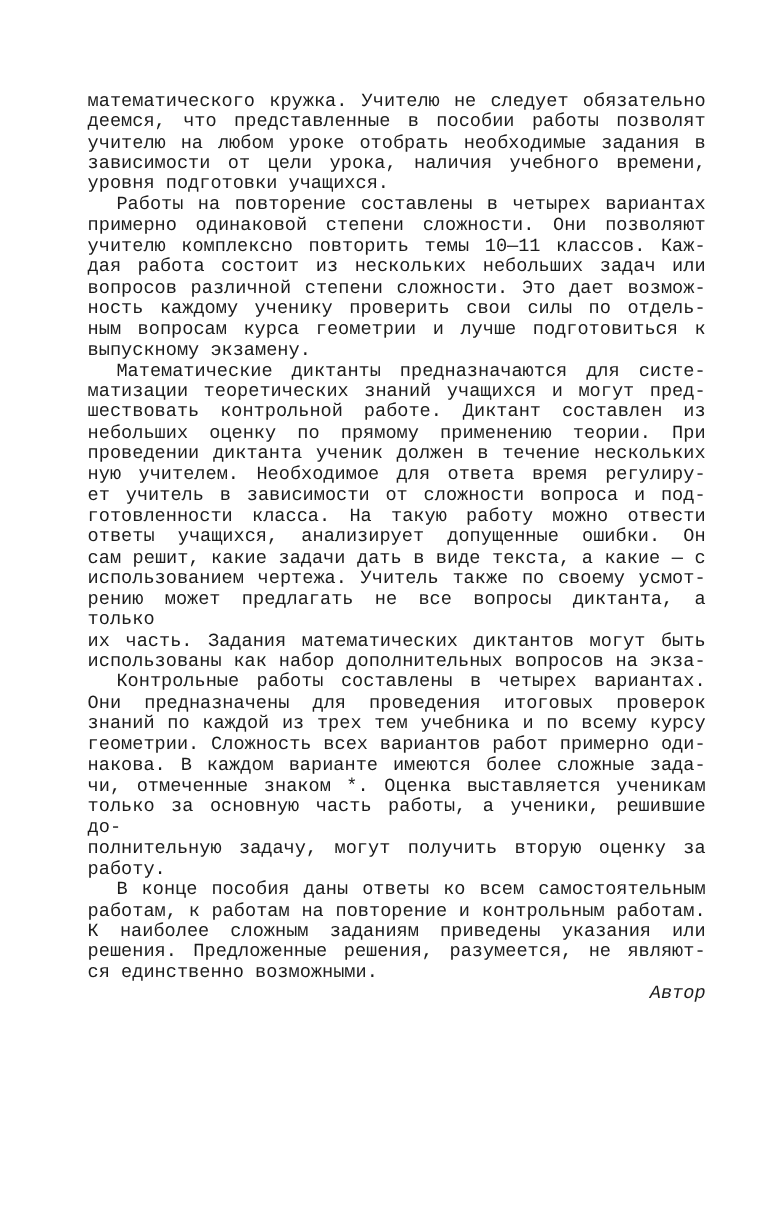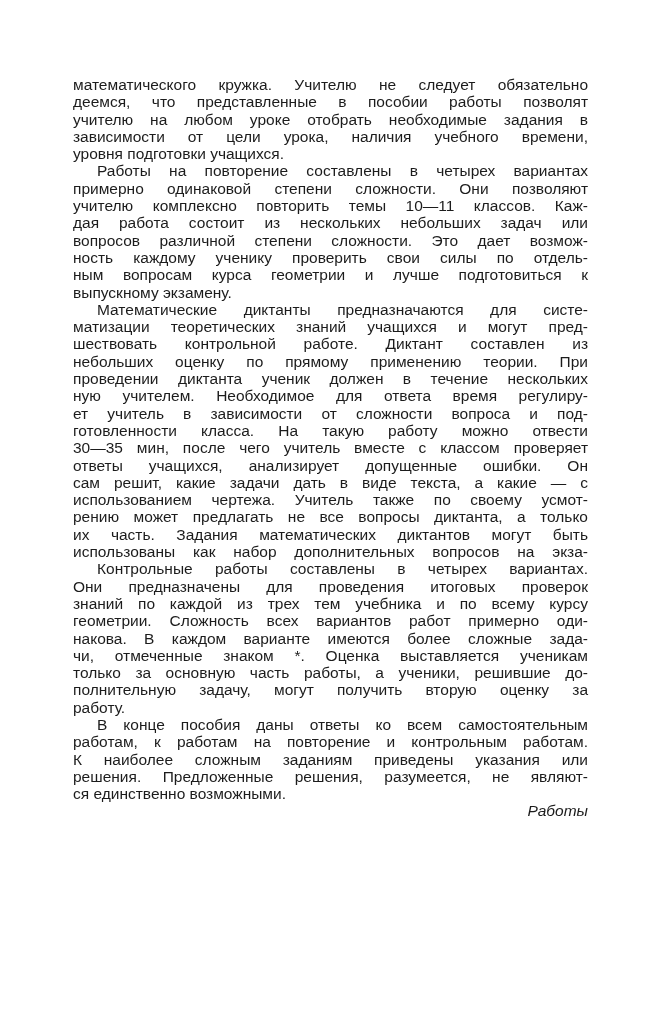--- a/index.html
+++ b/index.html
@@ -8,21 +8,21 @@
     background: #ffffff;
   }
   .page {
     position: relative;
     width: 650px;
     height: 1010px;
     box-sizing: border-box;
     padding: 76px 62px 0 73px;
     background: var(--page-bg, #ffffff);
     color: var(--text-color, #1c1c1c);
-    font-family: Liberation Sans, sans-serif;
+    font-family: Liberation Mono, monospace;
     font-size: 15.5px;
     line-height: 17.3px;
     overflow: hidden;
   }
   .para {
     margin: 0;
   }
   .line {
     text-align: justify;
     -moz-text-align-last: justify;
@@ -65,21 +65,20 @@
       </div>
       <div class="para">
         <div class="line indent">Математические диктанты предназначаются для систе-</div>
         <div class="line">матизации теоретических знаний учащихся и могут пред-</div>
         <div class="line">шествовать контрольной работе. Диктант составлен из</div>
         <div class="line">небольших оценку по прямому применению теории. При</div>
         <div class="line">проведении диктанта ученик должен в течение нескольких</div>
         <div class="line">ную учителем. Необходимое для ответа время регулиру-</div>
         <div class="line">ет учитель в зависимости от сложности вопроса и под-</div>
         <div class="line">готовленности класса. На такую работу можно отвести</div>
-        <div class="line">30—35 мин, после чего учитель вместе с классом проверяет</div>
         <div class="line">ответы учащихся, анализирует допущенные ошибки. Он</div>
         <div class="line">сам решит, какие задачи дать в виде текста, а какие — с</div>
         <div class="line">использованием чертежа. Учитель также по своему усмот-</div>
         <div class="line">рению может предлагать не все вопросы диктанта, а только</div>
         <div class="line">их часть. Задания математических диктантов могут быть</div>
         <div class="line">использованы как набор дополнительных вопросов на экза-</div>
       </div>
       <div class="para">
         <div class="line indent">Контрольные работы составлены в четырех вариантах.</div>
         <div class="line">Они предназначены для проведения итоговых проверок</div>
@@ -92,14 +91,14 @@
         <div class="line last">работу.</div>
       </div>
       <div class="para">
         <div class="line indent">В конце пособия даны ответы ко всем самостоятельным</div>
         <div class="line">работам, к работам на повторение и контрольным работам.</div>
         <div class="line">К наиболее сложным заданиям приведены указания или</div>
         <div class="line">решения. Предложенные решения, разумеется, не являют-</div>
         <div class="line last">ся единственно возможными.</div>
       </div>
     </div>
-  <div class="signature">Работы</div>
+  <div class="signature">Автор</div>
 </div>
 
 </body></html>

